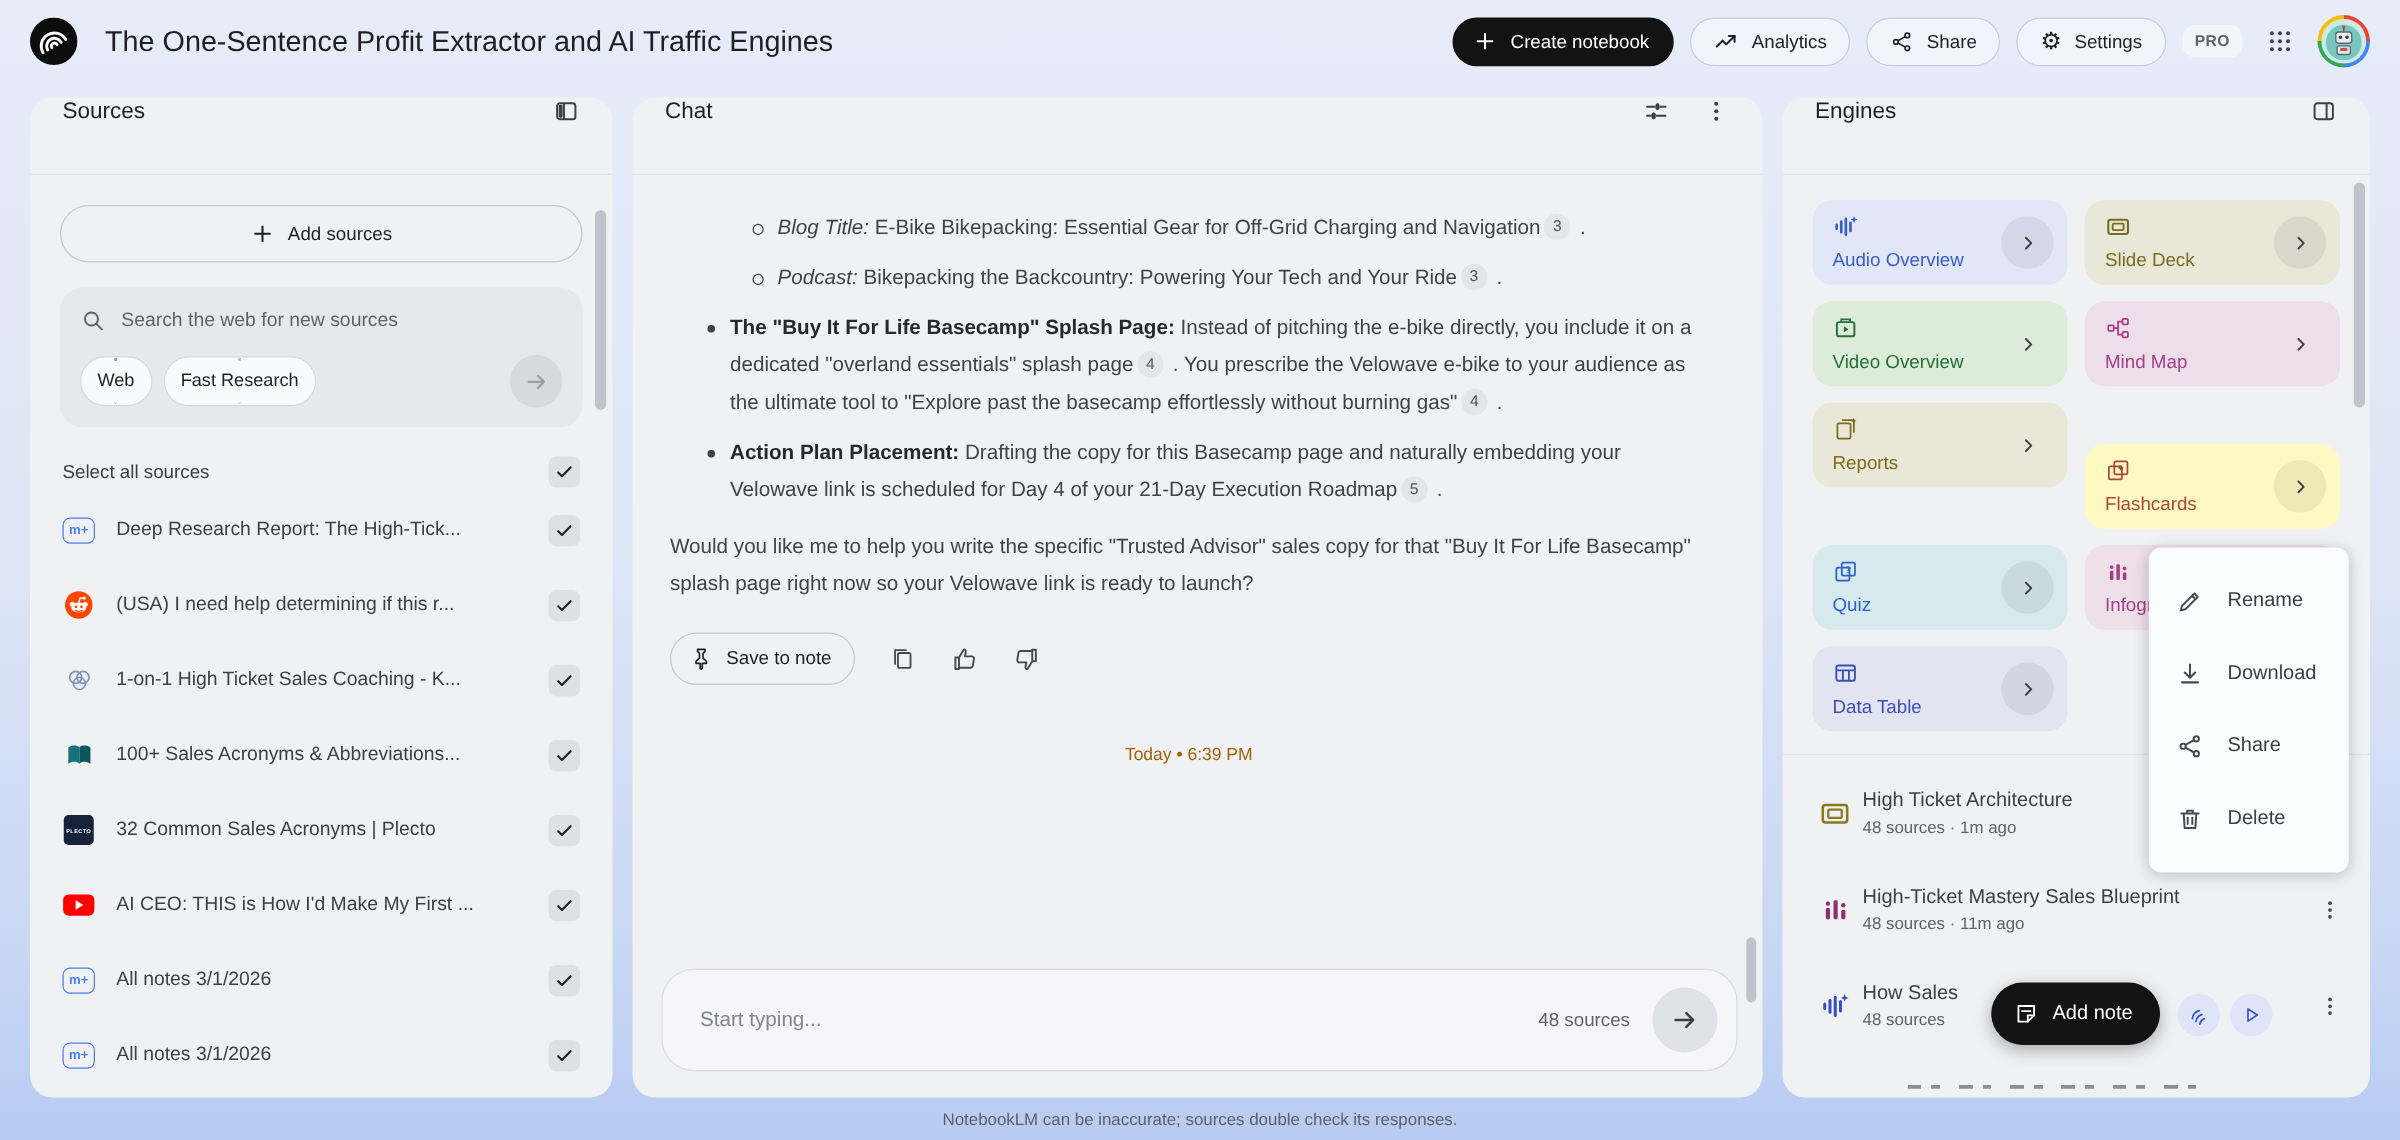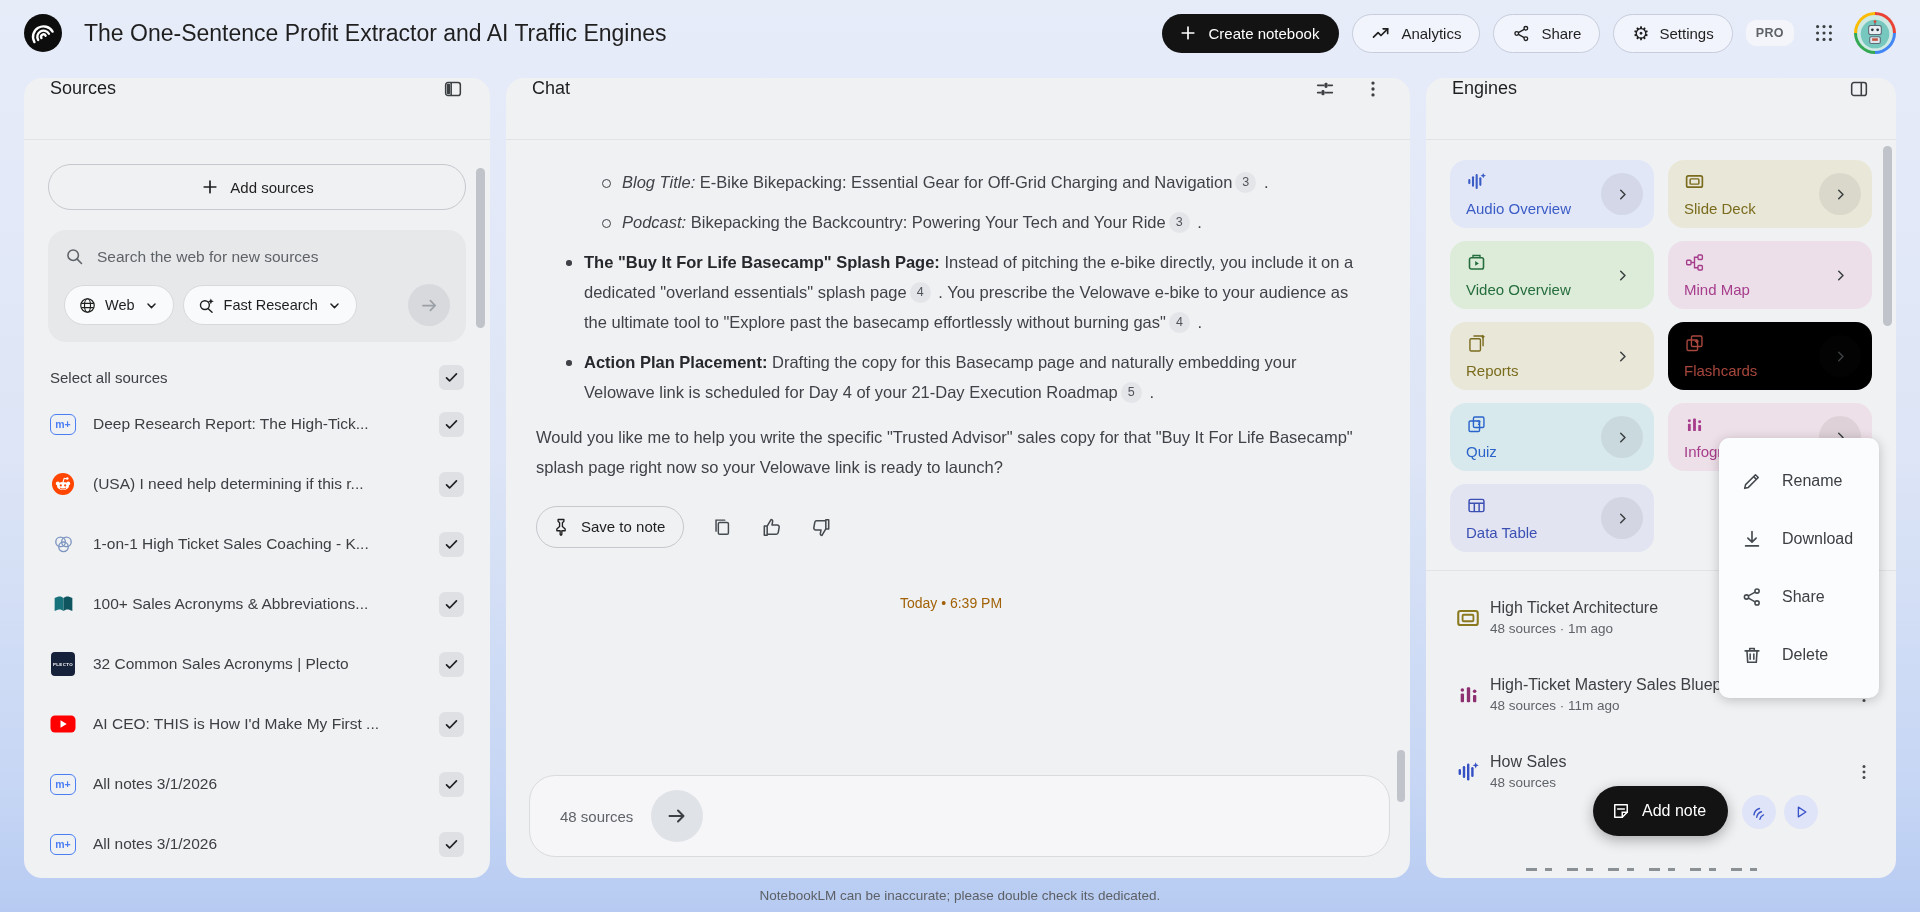--- a/index.html
+++ b/index.html
@@ -35,21 +35,21 @@
 
   .sb { position:absolute; width:9px; border-radius:5px; background:#c0c3c9; }
 
   
   .add-btn { margin:24px 24px 0; height:46px; border:1px solid #c5c8cd; border-radius:24px; display:flex; align-items:center; justify-content:center; gap:10px; font-size:15px; color:#1f1f1f; cursor:pointer; }
   .searchbox { margin:20px 24px 0; background:#e6e8ea; border-radius:18px; padding:16px 16px 16px; }
   .search-row { display:flex; align-items:center; gap:12px; color:#5f6368; }
   .search-row input { flex:1; background:transparent; border:none; outline:none; font-size:15.5px; color:#1f1f1f; }
   .search-row input::placeholder { color:#5f6368; }
   .pill-row { display:flex; align-items:center; margin-top:17px; gap:9px; }
-  .pill { height:40px; border-radius:21px; background:#f9fafb; border:1px solid #d7d9dd; display:flex; align-items:center; gap:8px; padding:0 13px; font-size:14.5px; color:#1f1f1f; cursor:pointer; }
+  .pill { height:40px; border-radius:21px; background:#f9fafb; border:1px solid #d7d9dd; display:flex; align-items:center; gap:8px; padding:0 13px; font-size:14.5px; color:#1f1f1f; cursor:pointer;flex-direction:column; }
   .send-sm { width:42px; height:42px; border-radius:50%; background:#d7d9dc; margin-left:auto; display:flex; align-items:center; justify-content:center; color:#9aa0a6; cursor:pointer; }
   .selectall { display:flex; align-items:center; margin:23px 26px 4px; font-size:15px; color:#3c4043; }
   .checkbox { width:25px; height:25px; border-radius:6px; background:#dee0e4; display:flex; align-items:center; justify-content:center; color:#202124; margin-left:auto; cursor:pointer; flex:none; }
   .src-list { margin-top:4px; }
   .srcrow { display:flex; align-items:center; height:60px; padding:0 26px; gap:17px; cursor:pointer; }
   .srcicon { width:26px; flex:none; display:flex; justify-content:center; }
   .srctitle { font-size:15.5px; color:#3c4043; white-space:nowrap; overflow:hidden; flex:1; }
   .mplus { width:26px; height:21px; border:1.6px solid #4c7ef3; border-radius:6px; color:#4c7ef3; font-size:10.5px; font-weight:bold; display:flex; align-items:center; justify-content:center; }
   .plecto { width:24px; height:24px; background:#16213a; border-radius:4px; color:#fff; font-size:4.4px; font-weight:bold; letter-spacing:.4px; display:flex; align-items:center; justify-content:center; }
 
@@ -80,21 +80,21 @@
   .tile { height:68px; border-radius:16px; position:relative; cursor:pointer; }
   .ticon { position:absolute; left:16px; top:11px; }
   .tlabel { position:absolute; left:16px; bottom:11px; font-size:15px; font-weight:500; white-space:nowrap; }
   .tchev { position:absolute; right:11px; top:50%; transform:translateY(-50%); width:42px; height:42px; border-radius:50%; display:flex; align-items:center; justify-content:center; color:#3c4043; cursor:pointer; }
   .tchev.circle { background:rgba(32,33,36,0.08); }
   .t-audio { background:#e2e7f8; color:#3a5cc5; }
   .t-slide { background:#e9e8d8; color:#7a6b1d; }
   .t-video { background:#dcecd9; color:#266d3d; }
   .t-mind  { background:#ecdfe9; color:#a63d8c; }
   .t-reports { background:#e9e8d8; color:#7a6b1d; }
-  .t-flash { background:#000000; color:#a8473d; }
+  .t-flash { background:#fef9c3; color:#a8473d;margin-top:33px; }
   .t-quiz  { background:#d8e9ed; color:#2a63c9; }
   .t-info  { background:#eee0e8; color:#a63d8c; }
   .t-data  { background:#e2e4f2; color:#3c50b4; }
   .studio-divider { margin-top:18px; border-top:1px solid #e2e3e6; }
   .slist { padding-top:8px; }
   .sitem { display:flex; align-items:center; padding:20px 18px 20px 28px; gap:8px; }
   .sicon { width:28px; flex:none; display:flex; justify-content:center; }
   .scol { flex:1; min-width:0; }
   .stitle { font-size:16px; color:#3c4043; white-space:nowrap; overflow:hidden; }
   .smeta { font-size:13.5px; color:#5f6368; margin-top:4px; white-space:nowrap; }
@@ -565,20 +565,21 @@
         </span>
       <span class="act-ic">
           <svg class="ic" width="23" height="23" style="transform:rotate(180deg);">
             <use href="#s-thumb"></use>
           </svg>
         </span>
     </div>
     <div class="time-divider">Today • 6:39 PM</div>
   </div>
   <div class="chat-inputbox">
+    <input type="text" placeholder="Start typing..." style="">
     <span class="src-count">48 sources</span>
     <div class="send-lg">
       <svg class="ic" width="24" height="24">
           <use href="#s-arrow"></use>
         </svg>
     </div>
   </div>
   <div class="sb" style="right:5px; top:672px; height:52px; width:8px;"></div>
 </div>
 
@@ -813,13 +814,13 @@
   <svg class="ic" width="19" height="19">
       <use href="#s-hand"></use>
     </svg>
 </div>
 <div class="fab-circle" style="left:1784px; top:795px;">
   <svg class="ic" width="18" height="18">
       <use href="#s-play"></use>
     </svg>
 </div>
 
-<div class="footer-note">NotebookLM can be inaccurate; please double check its dedicated.</div>
+<div class="footer-note">NotebookLM can be inaccurate; sources double check its responses.</div>
 
 </body></html>

